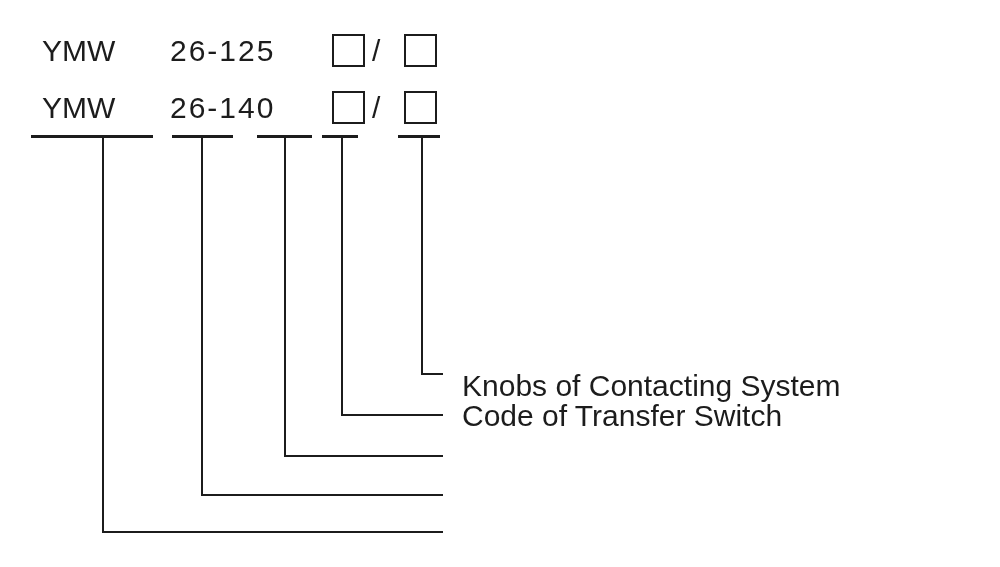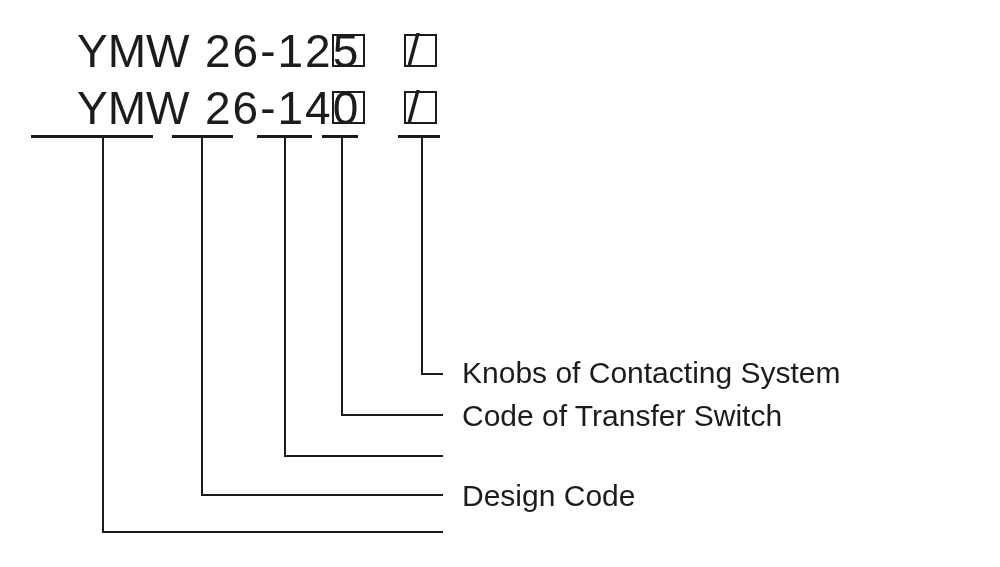--- a/index.html
+++ b/index.html
@@ -12,25 +12,24 @@
     width: 1000px;
     height: 567px;
     overflow: hidden;
     background: #ffffff;
     color: #1c1c1c;
     font-family: "Liberation Sans", "DejaVu Sans", sans-serif;
   }
   
   .mtext {
     position: absolute;
-    font-size: 46px;
+    font-size: 30px;
     line-height: 46px;
     white-space: pre;
     color: currentColor;
-    margin-left: 35px;
   }
   .mcode { letter-spacing: 2px; }
   
   .pbox {
     position: absolute;
     width: 29px;
     height: 29px;
     border: 2px solid currentColor;
     background: transparent;
   }
@@ -94,17 +93,16 @@
 
   <div class="vline" style="left:284px; height:320px"></div>
   <div class="hline" style="left:284px; top:455px; width:159px"></div>
 
   <div class="vline" style="left:341px; height:279px"></div>
   <div class="hline" style="left:341px; top:414px; width:102px"></div>
 
   <div class="vline" style="left:421px; height:238px"></div>
   <div class="hline" style="left:421px; top:373px; width:22px"></div>
 
-  <div class="label" style="top:355px">Knobs of Contacting System</div>
+  <div class="label" style="top:368px">Knobs of Contacting System</div>
   <div class="label" style="top:398px">Code of Transfer Switch</div>
-  <div class="label" style="top:478px">Design Code</div>
 
 </div>
 
 </body></html>

